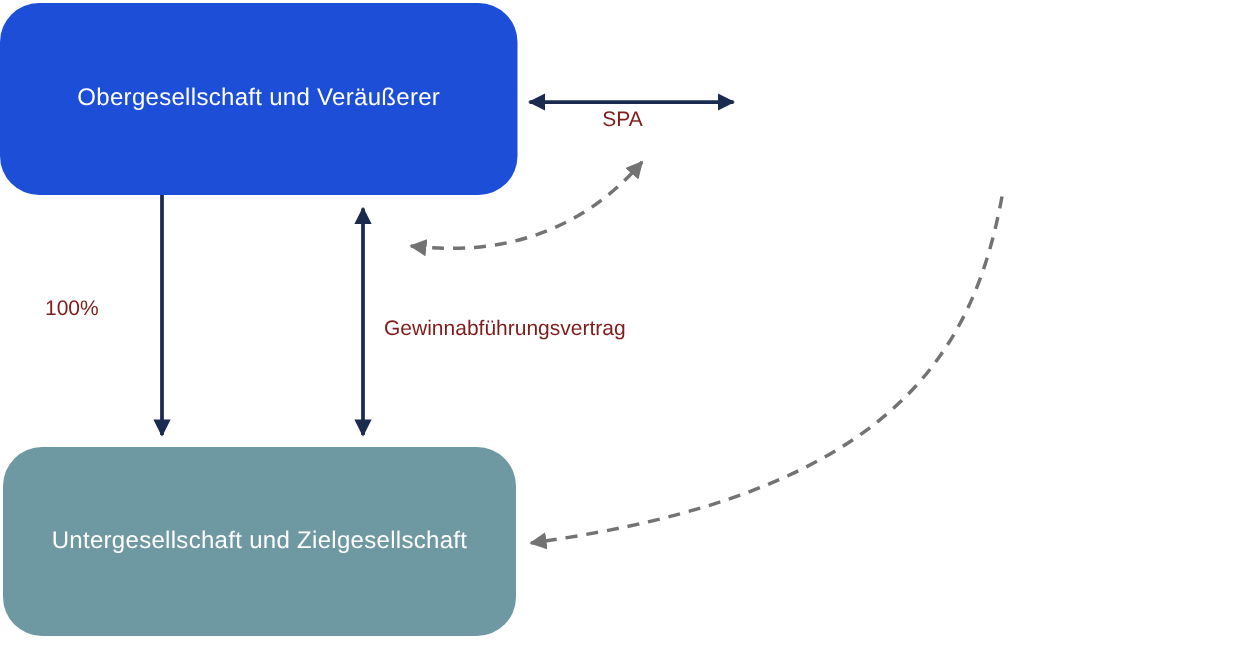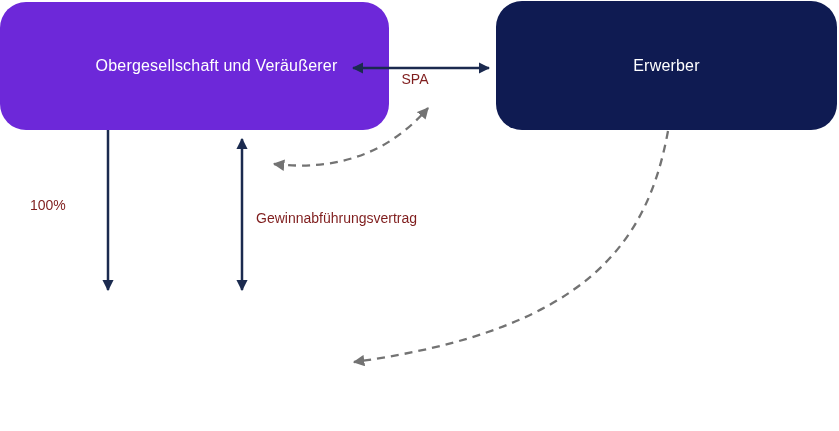--- a/index.html
+++ b/index.html
@@ -15,21 +15,21 @@
     position: absolute;
     border-radius: 26px;
     display: flex;
     align-items: center;
     justify-content: center;
     text-align: center;
     color: #ffffff;
     font-size: 16px;
     letter-spacing: 0.2px;
   }
-  .node-obergesellschaft { left: 0px;   top: 2px;   width: 345px; height: 128px; background: #6d28d9; padding-left: 44px; }
+  .node-obergesellschaft { left: 0px;   top: 2px;   width: 345px; height: 128px; background: #1d4ed8; }
   .node-erwerber         { left: 496px; top: 1px;   width: 341px; height: 129px; background: #0F1B52; }
   .node-untergesellschaft{ left: 2px;   top: 298px; width: 342px; height: 126px; background: #6F99A2; }
   .overlay {
     position: absolute;
     left: 0; top: 0;
     width: 839px; height: 431px;
     pointer-events: none;
   }
   .edge-label {
     position: absolute;
@@ -43,24 +43,24 @@
 </style>
 </head>
 <body>
 
 <div class="stage">
 
   <div class="node node-obergesellschaft">
     <span>Obergesellschaft und Veräußerer</span>
   </div>
 
-  <div class="node node-erwerber">
-    <span>Erwerber</span>
+
+  <div class="node node-untergesellschaft">
+    <span>Untergesellschaft und Zielgesellschaft</span>
   </div>
-
 
   <svg class="overlay" viewBox="0 0 839 431" xmlns="http://www.w3.org/2000/svg">
     <defs>
       <marker id="arrowNavy" viewBox="0 0 10 10" refX="9" refY="5" markerWidth="4.6" markerHeight="4.6" orient="auto-start-reverse">
         <path d="M0,0 L10,5 L0,10 z" fill="#1B2A4F"></path>
       </marker>
       <marker id="arrowGray" viewBox="0 0 10 10" refX="9" refY="5" markerWidth="5" markerHeight="5" orient="auto-start-reverse">
         <path d="M0,0 L10,5 L0,10 z" fill="#737373"></path>
       </marker>
     </defs>

